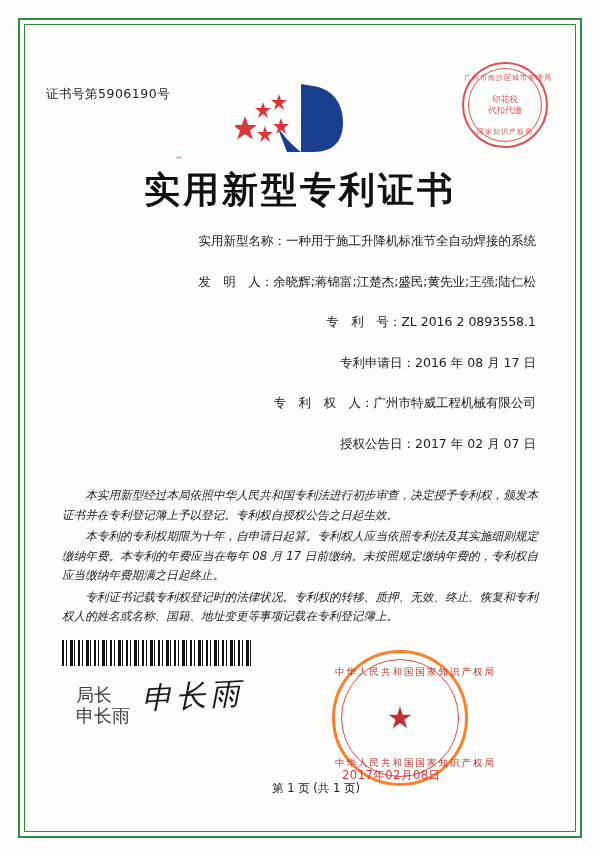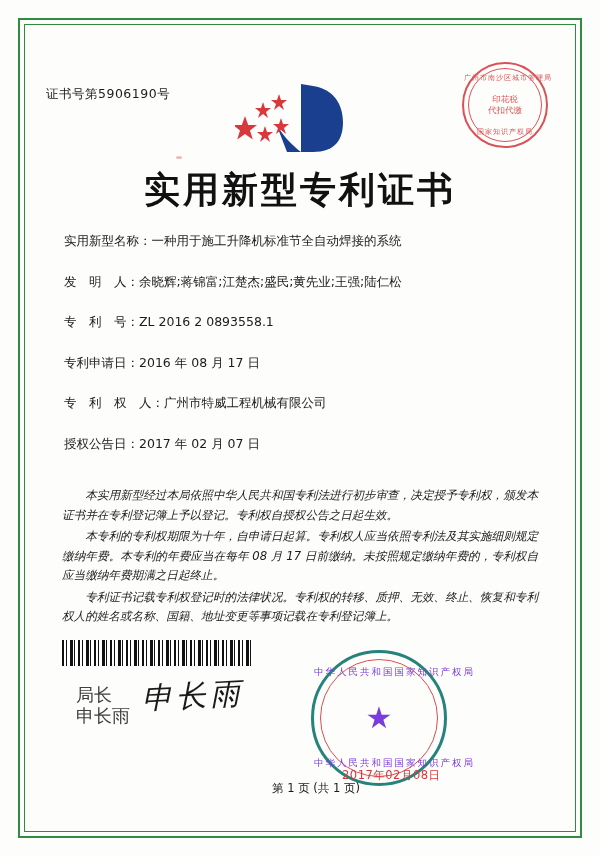--- a/index.html
+++ b/index.html
@@ -111,20 +111,21 @@
     left: 40px;
     right: 40px;
     top: 208px;
   }
   .field {
     font-size: 12.5px;
     color: #1b1b1b;
     margin-bottom: 22.5px;
     line-height: 18px;
     white-space: nowrap;
+    text-align: right;
   }
   .field .lbl { letter-spacing: 0px; }
   .field .val { letter-spacing: 0px; }
 
   
   .body-text {
     position: absolute;
     left: 38px;
     right: 38px;
     top: 462px;
@@ -168,27 +169,27 @@
     font-size: 30px;
     color: #1a1a1a;
     letter-spacing: 4px;
     transform: rotate(-3deg);
     font-style: italic;
   }
 
   
   .stamp-big {
     position: absolute;
-    left: 287px;
+    left: 308px;
     top: 626px;
     width: 136px;
     height: 136px;
     border-radius: 50%;
-    border: 3px solid #0f766e;
-    color: #6d28d9;
+    border: 3px solid #f97316;
+    color: #b91c1c;
     opacity: .9;
   }
   .stamp-big .ring2 { position: absolute; inset: 6px; border-radius: 50%; border: 1px solid #d8383c; }
   .stamp-big .curve-top, .stamp-big .curve-bot {
     position: absolute; left: 0; right: 0; text-align: center;
     font-size: 9.5px; letter-spacing: 2px; white-space: nowrap;
   }
   .stamp-big .curve-top { top: 13px; }
   .stamp-big .curve-bot { bottom: 13px; }
   .stamp-big .star {

